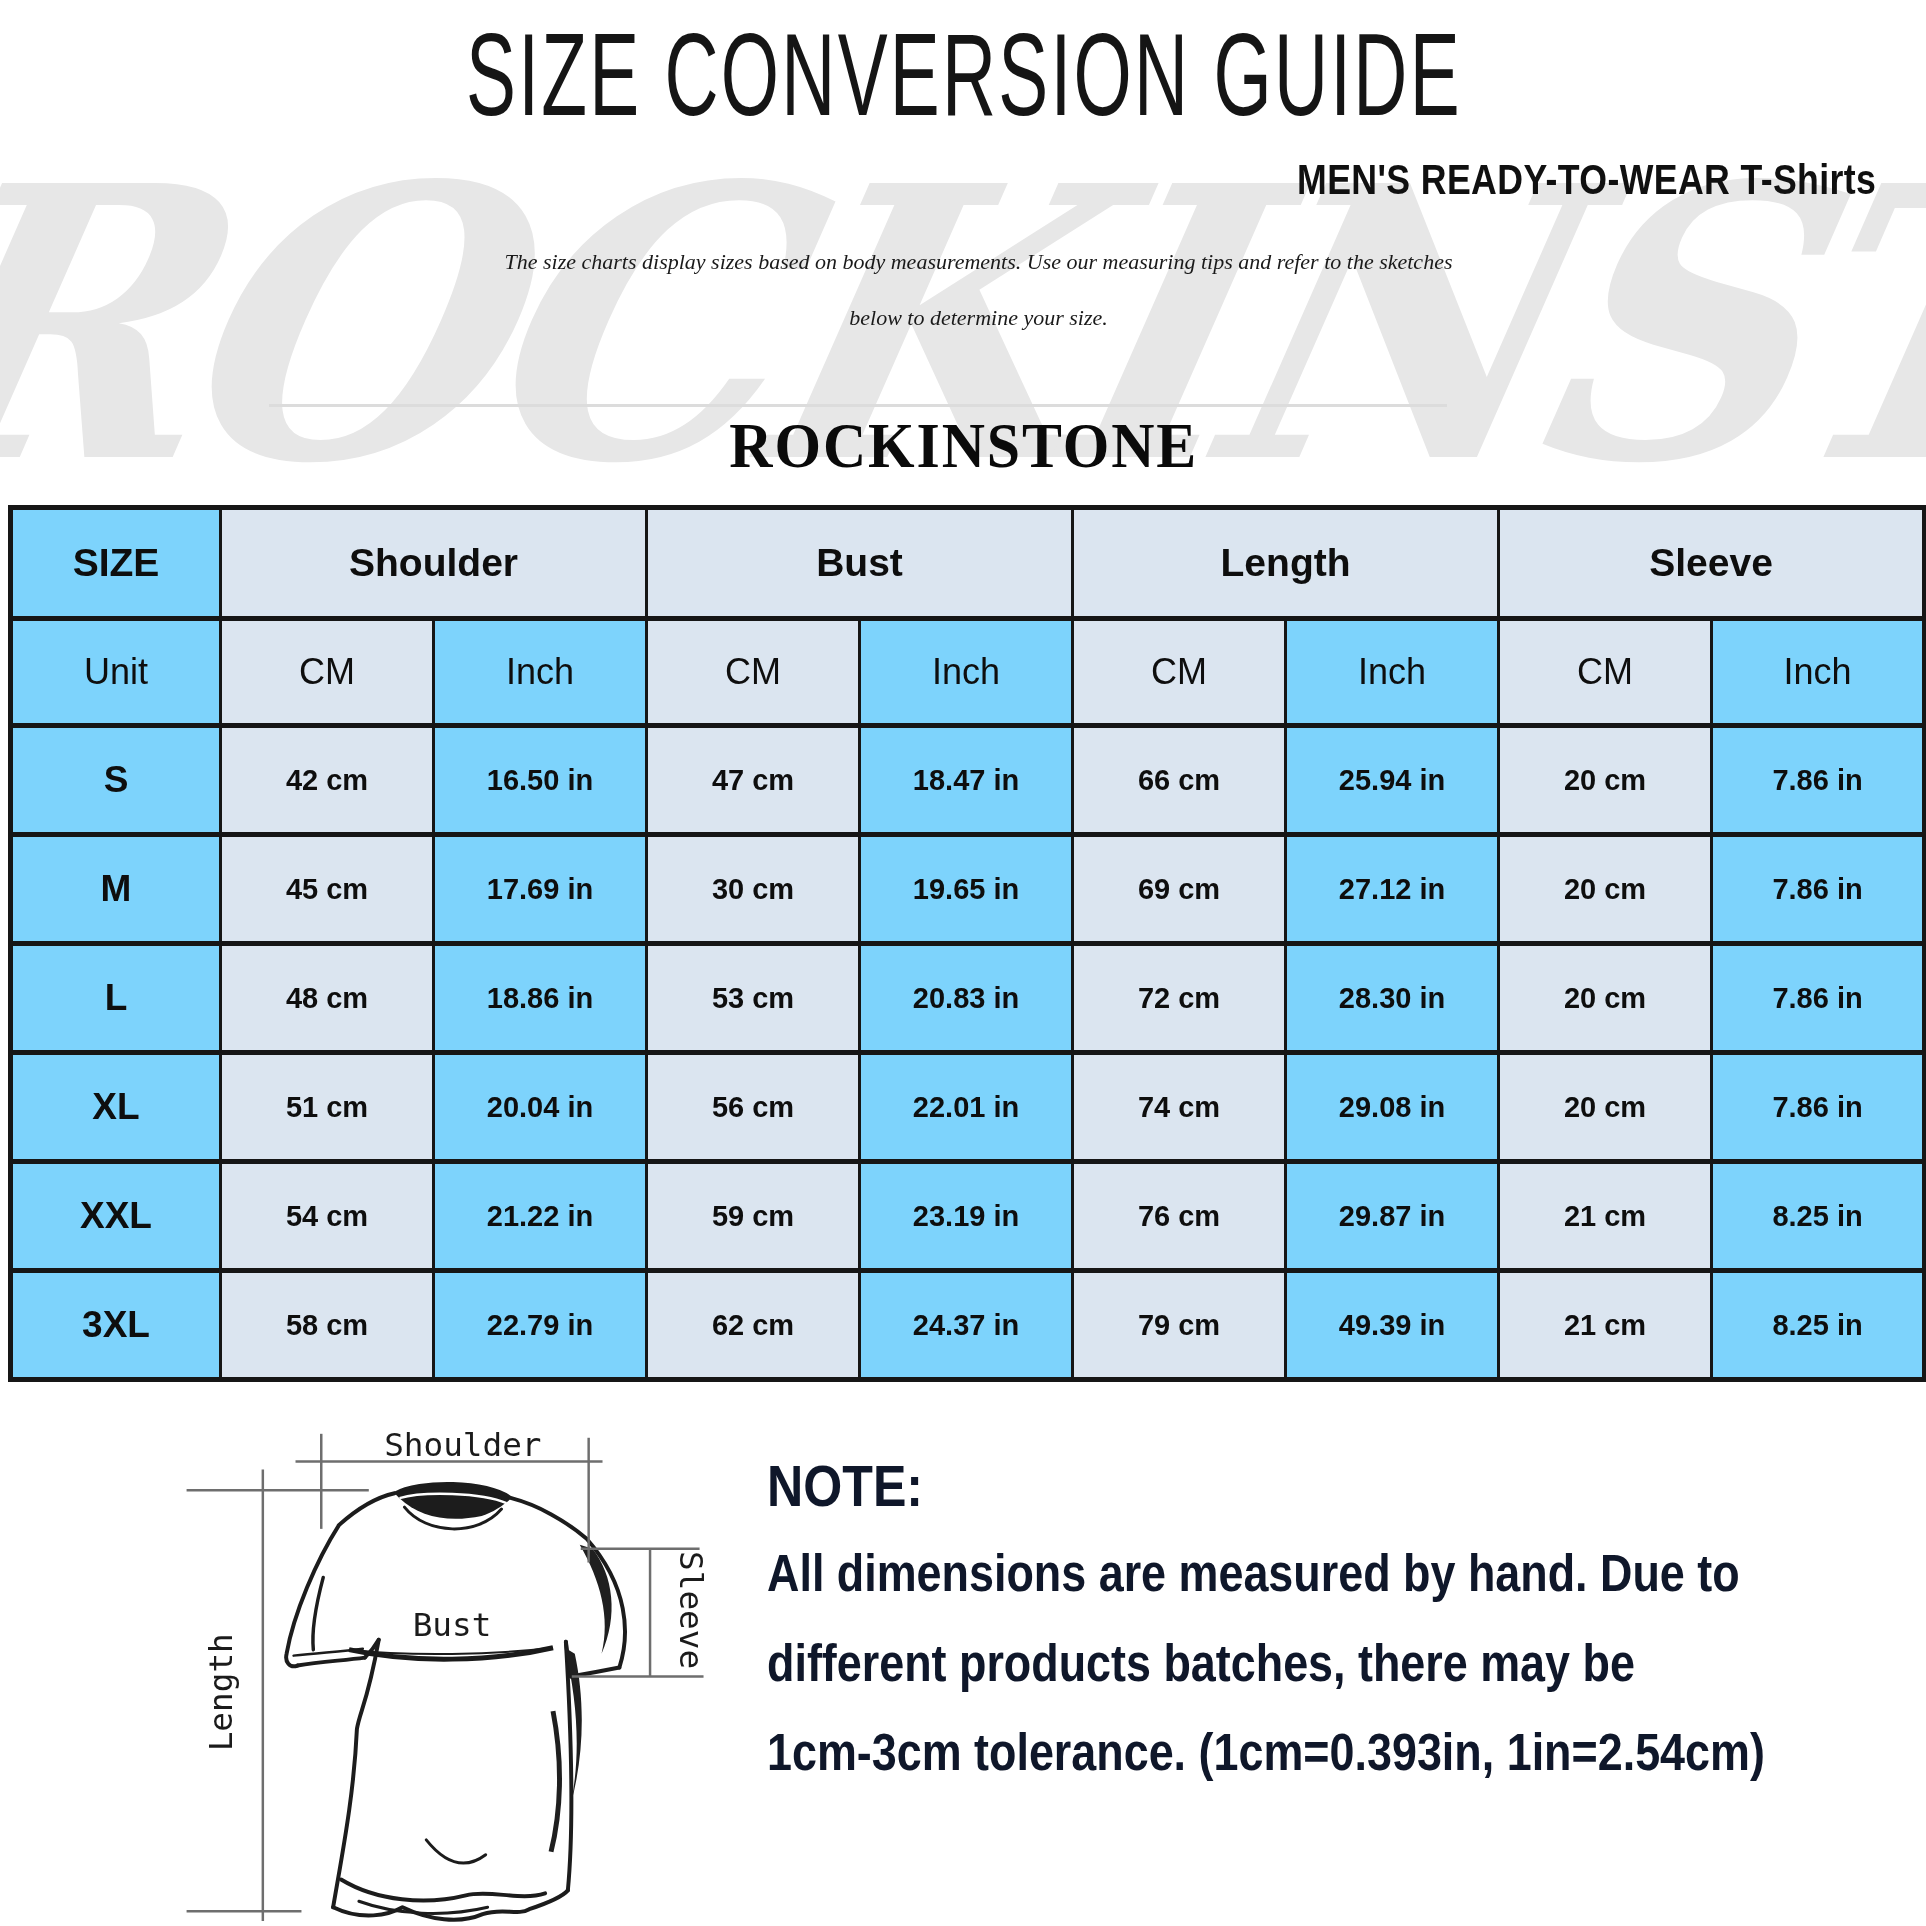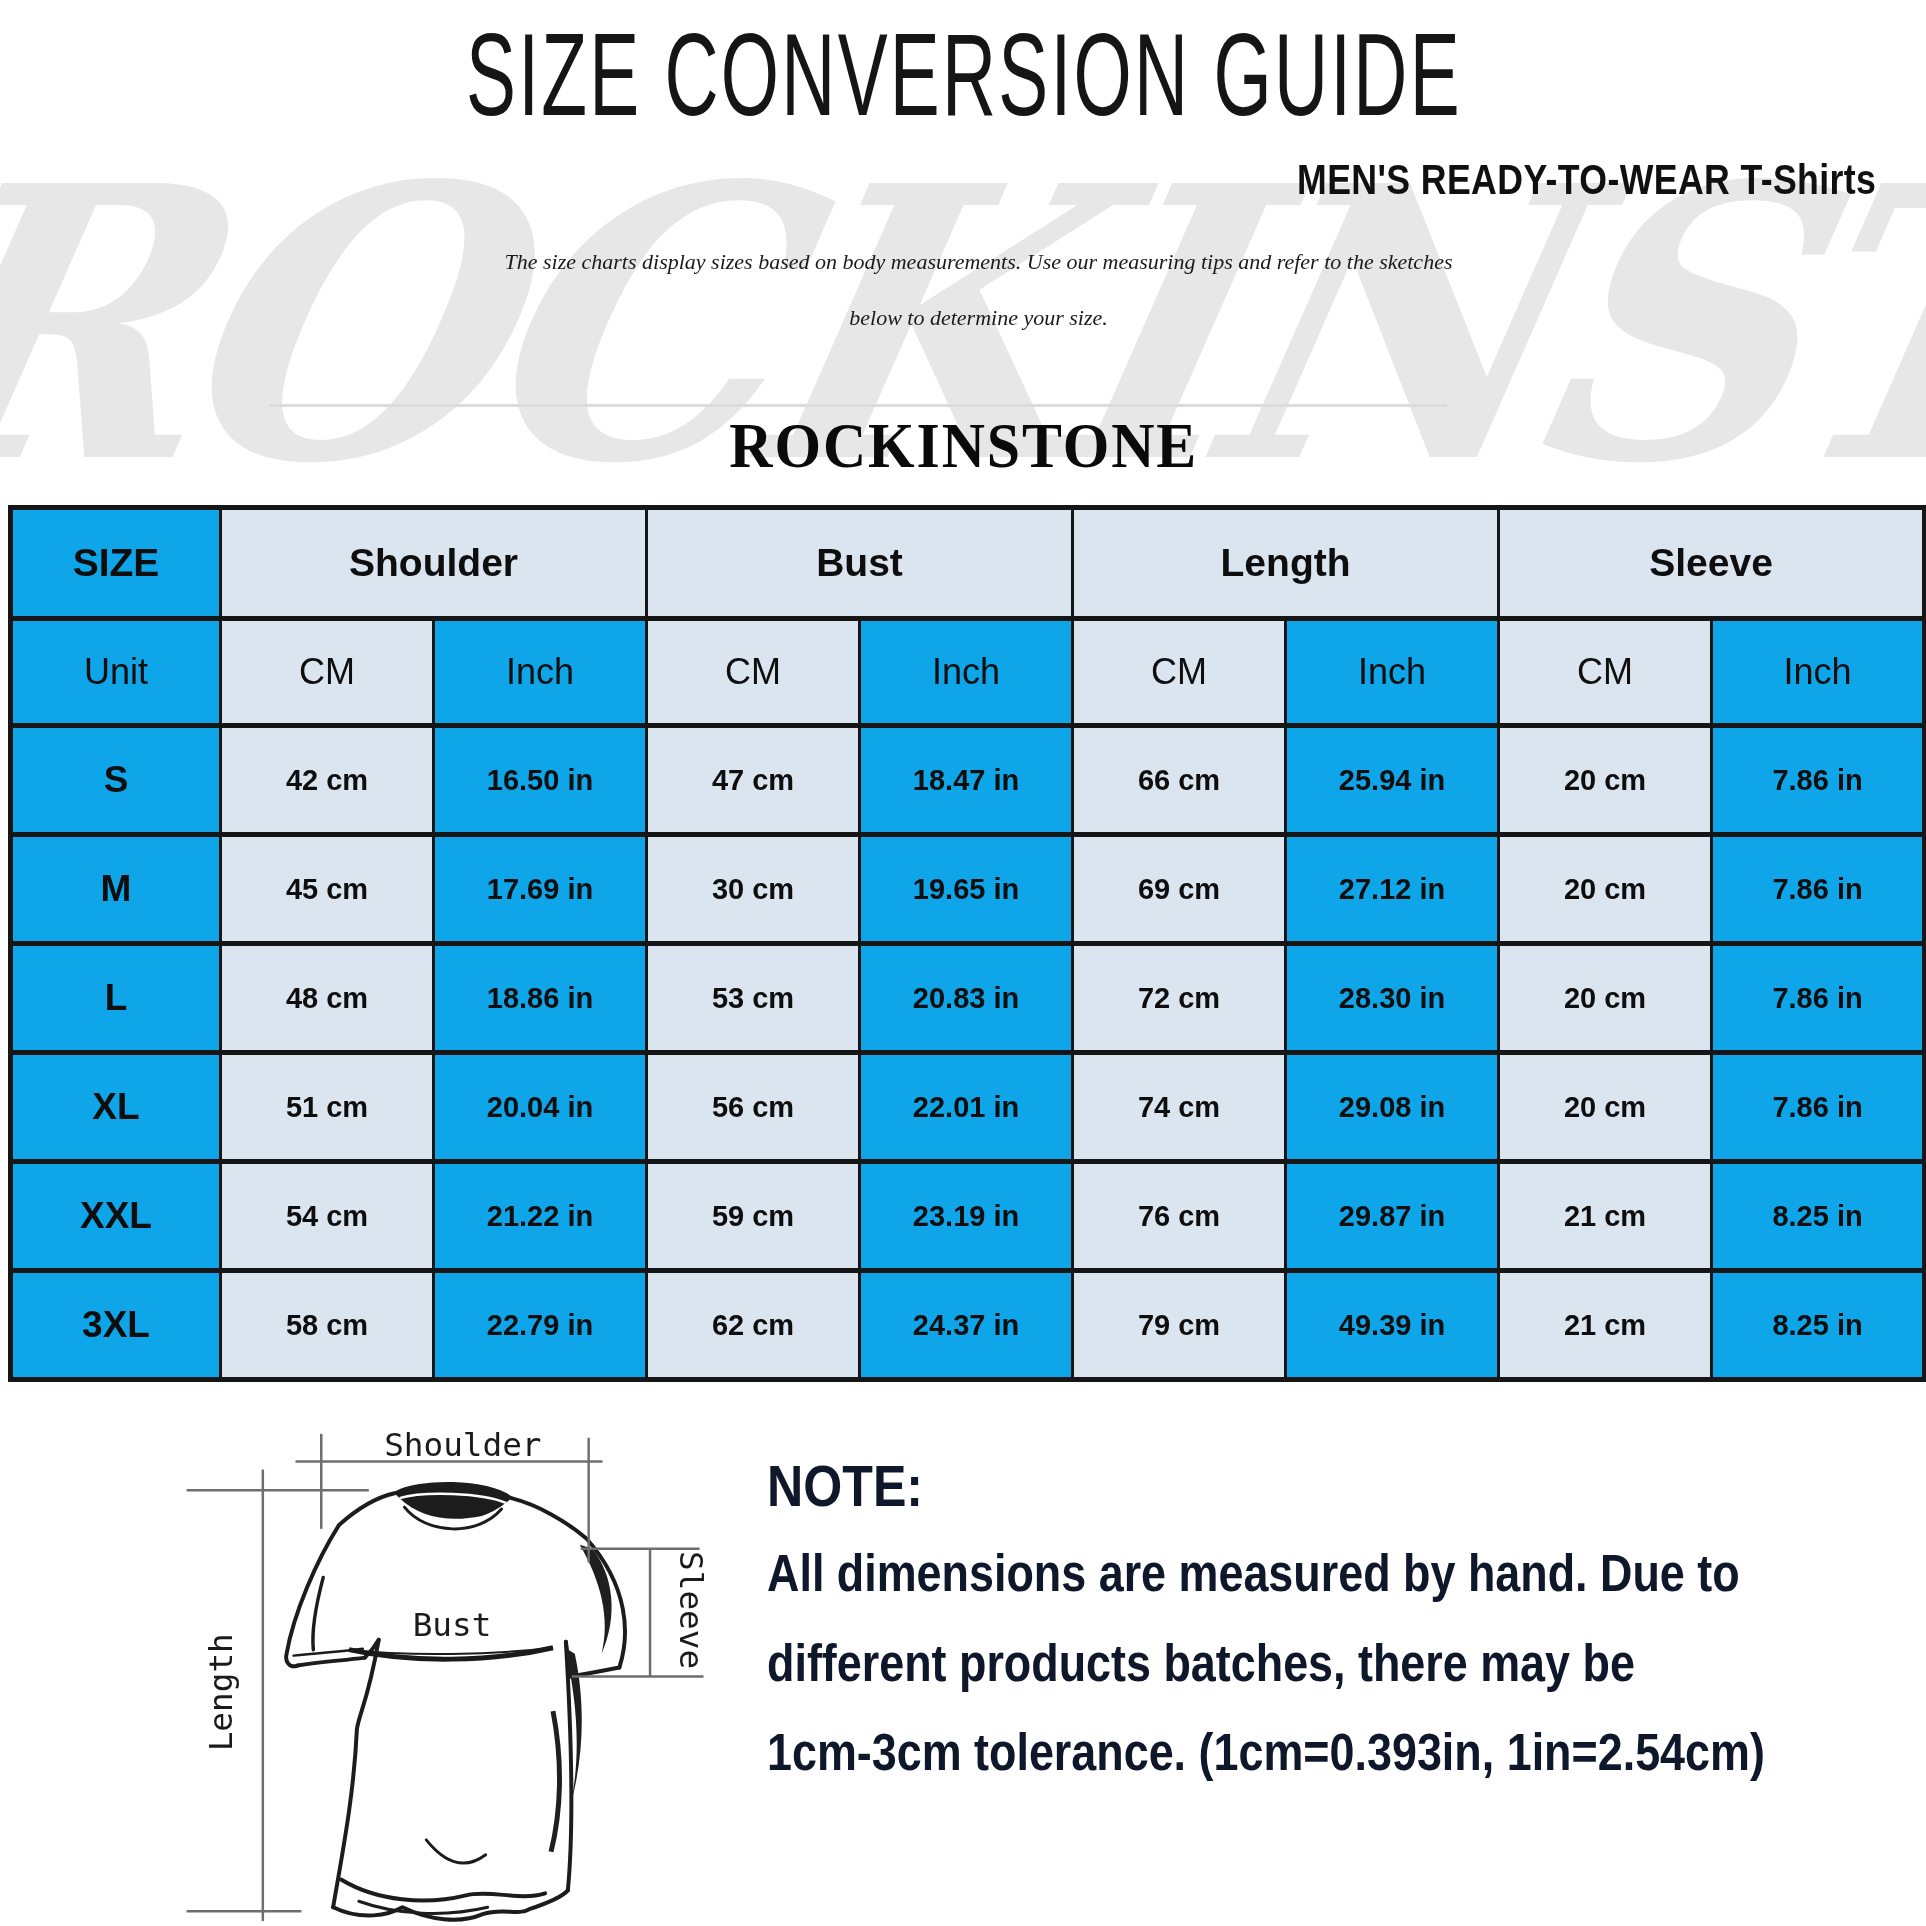--- a/index.html
+++ b/index.html
@@ -21,21 +21,21 @@
   .desc{left:15px;width:100%;text-align:center;font-family:"Liberation Serif",serif;
     font-style:italic;font-size:22px;color:#1a1a1a;}
   .desc1{top:249px;}
   .desc2{top:305px;}
   .rule{top:404px;left:269px;width:1178px;height:3px;background:#dcdcdc;}
   .brand-wrap{top:410px;left:0;width:100%;text-align:center;}
   .brand-wrap .sx{display:inline-block;font-family:"Liberation Serif",serif;font-weight:bold;
     font-size:63px;letter-spacing:2px;transform:scaleX(.95);transform-origin:center;color:#0a0a0a;}
   
   table.size-table{position:absolute;top:505px;left:8px;width:1911px;z-index:1;
-    border-collapse:collapse;table-layout:fixed;background:#0ea5e9;}
+    border-collapse:collapse;table-layout:fixed;background:#7dd3fc;}
   .size-table th,.size-table td{border-left:3px solid #161616;border-right:3px solid #161616;
     border-top:5px solid #161616;border-bottom:5px solid #161616;
     text-align:center;vertical-align:middle;padding:0;color:#0e0e0e;}
   .size-table{border:5px solid #161616;}
   .shade{background:#dbe5f0;}
   tr.r-head{height:111px;}
   tr.r-unit{height:107px;}
   tr.r-data{height:109px;}
   .r-head th{font-size:39px;font-weight:bold;}
   .r-unit th{font-size:36px;font-weight:normal;}

